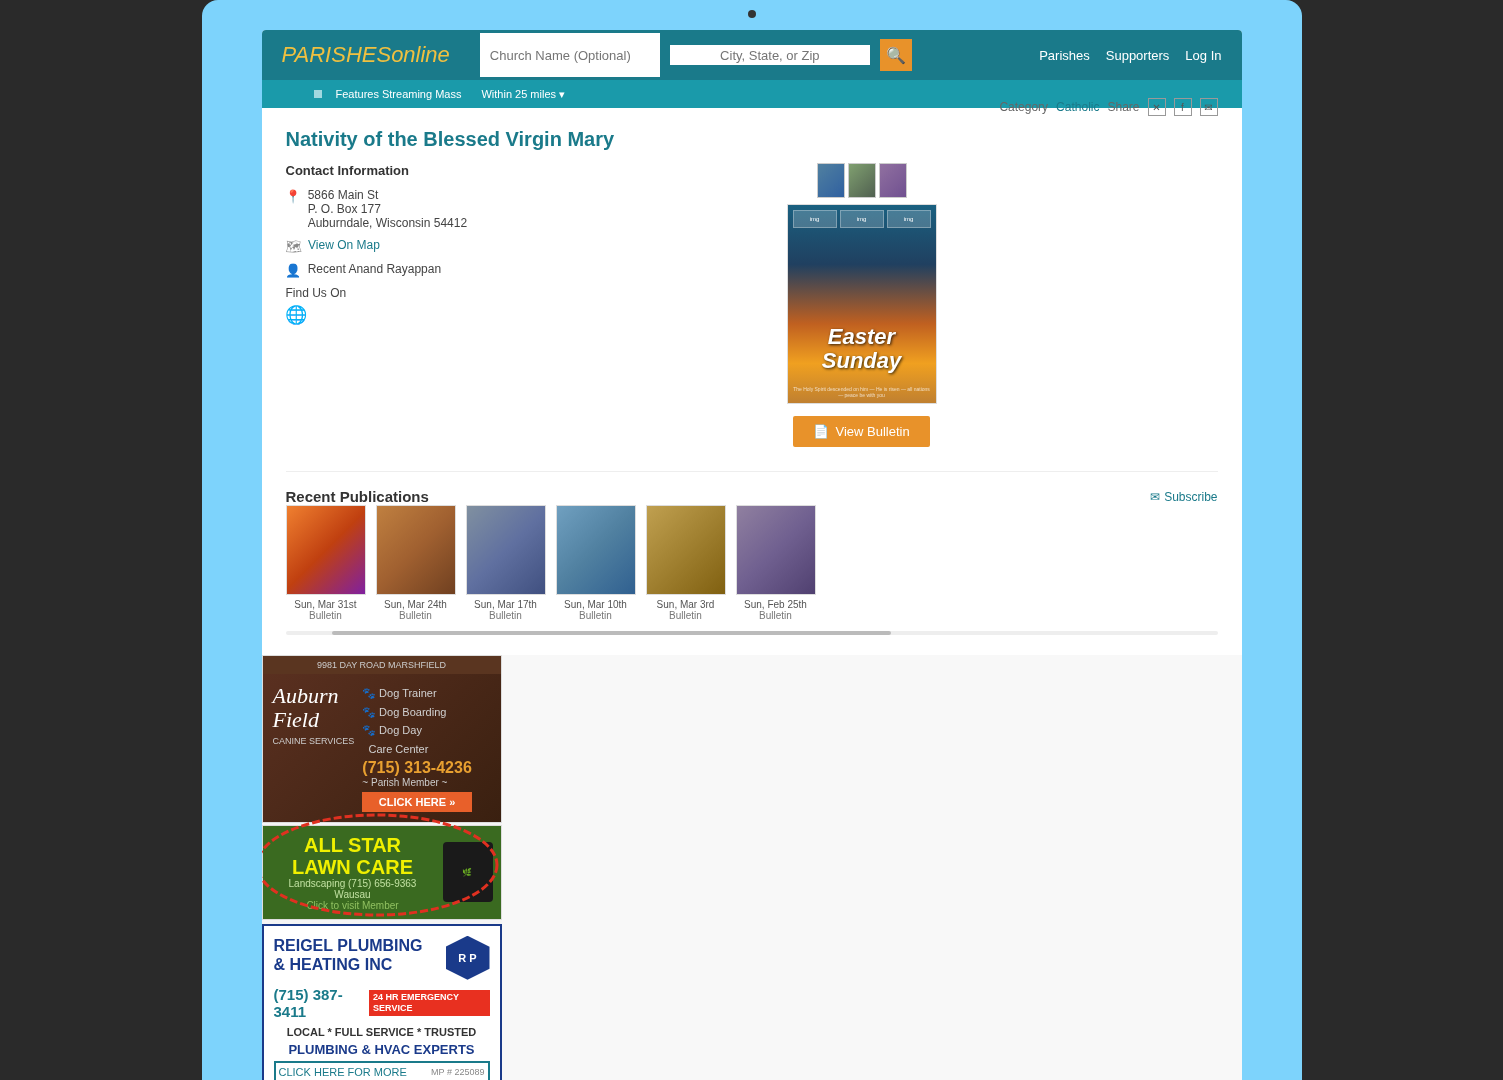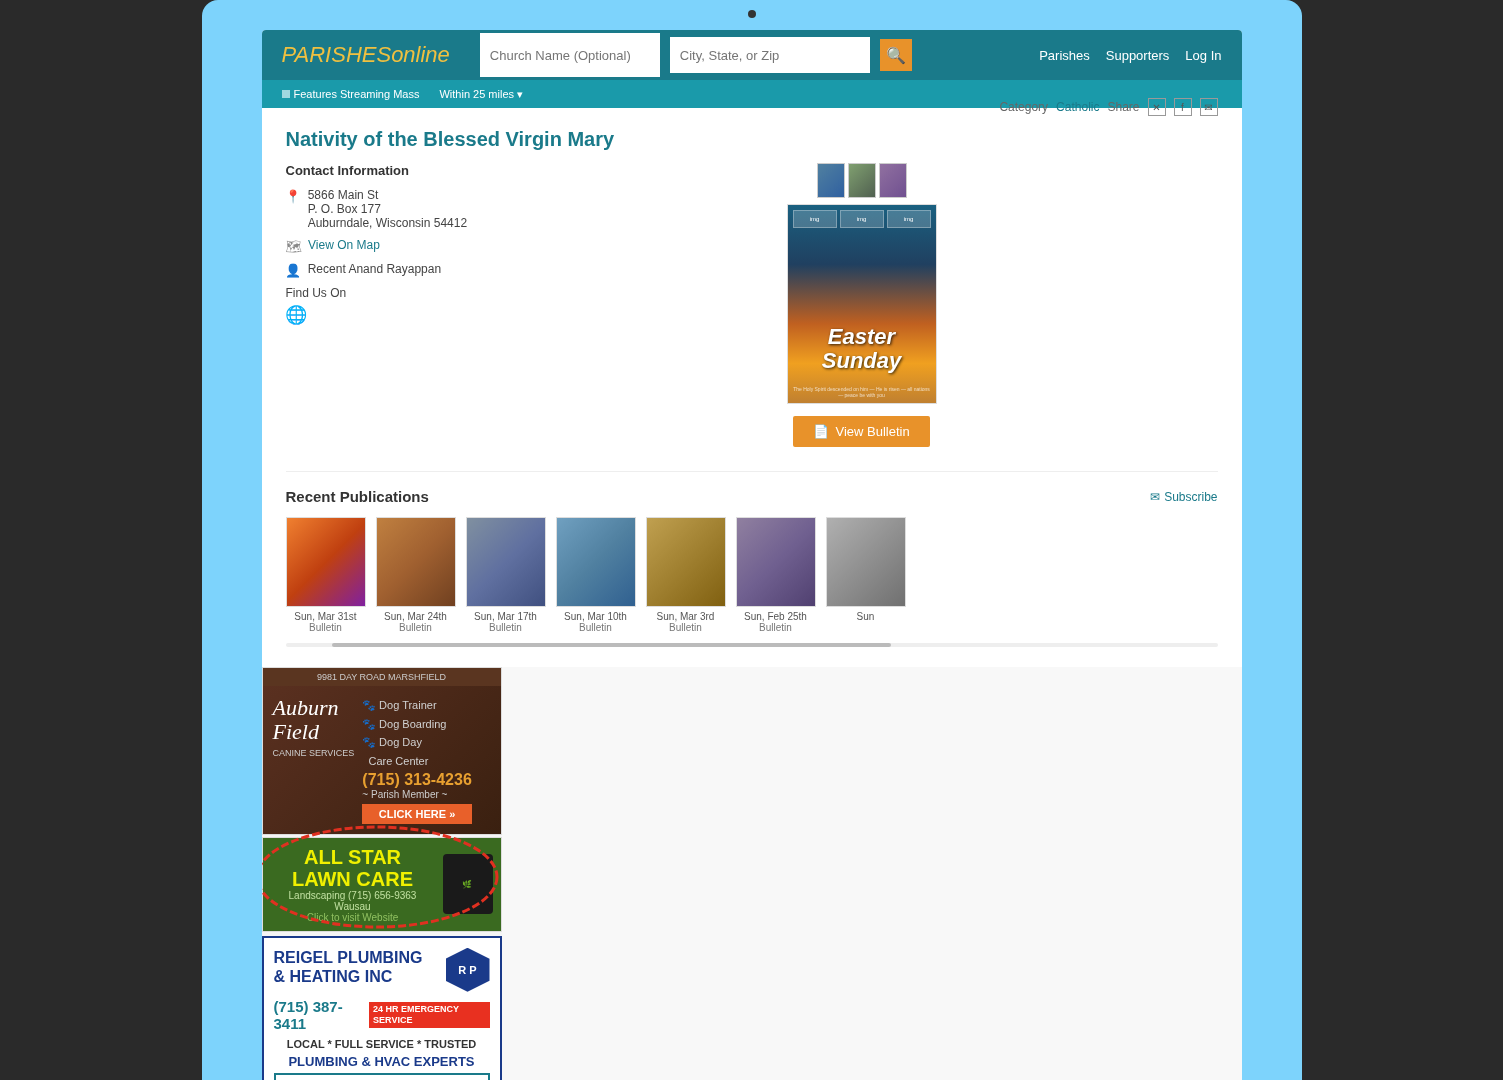--- a/index.html
+++ b/index.html
@@ -75,21 +75,22 @@
       height: 44px;
     }
 
     .search-location {
       background: #fff;
       border: none;
       padding: 6px 10px;
       font-size: 13px;
       color: #555;
       width: 200px;
-      height: 36px;
+      height: 20px;
+      text-align: center;
     }
 
     .search-btn {
       background: #e8922a;
       border: none;
       color: #fff;
       width: 32px;
       height: 32px;
       cursor: pointer;
       font-size: 16px;
@@ -119,21 +120,22 @@
       padding: 4px 20px;
       gap: 20px;
       height: 28px;
     }
 
     .sub-bar-item {
       color: #fff;
       font-size: 11px;
       display: flex;
       align-items: center;
-      gap: 4px;
+      gap: 14px;
+      margin-left: 32px;
     }
 
     .sub-bar-item .dot {
       width: 8px; height: 8px;
       background: #a0d8e0;
       display: inline-block;
     }
 
     .dropdown-label {
       color: #fff;
@@ -329,21 +331,20 @@
     .publications-section {
       margin-top: 24px;
       border-top: 1px solid #eee;
       padding-top: 16px;
     }
 
     .publications-header {
       display: flex;
       justify-content: space-between;
       align-items: center;
-      margin-bottom: 12px;
     }
 
     .publications-title {
       font-size: 15px;
       font-weight: bold;
       color: #333;
     }
 
     .subscribe-btn {
       display: flex;
@@ -709,25 +710,20 @@
               <div class="pub-item">
                 <div class="pub-thumb pub-thumb-5"></div>
                 <div class="pub-date">Sun, Mar 3rd</div>
                 <div class="pub-label">Bulletin</div>
               </div>
               <div class="pub-item">
                 <div class="pub-thumb pub-thumb-6"></div>
                 <div class="pub-date">Sun, Feb 25th</div>
                 <div class="pub-label">Bulletin</div>
               </div>
-              <div class="pub-item">
-                <div class="pub-thumb pub-thumb-7"></div>
-                <div class="pub-date">Sun</div>
-                <div class="pub-label"></div>
-              </div>
             </div>
             <div class="scrollbar-track">
               <div class="scrollbar-thumb"></div>
             </div>
           </div>
 
         </div>
 
         <div class="right-ads">
 
@@ -752,21 +748,21 @@
             </div>
           </div>
 
           <div style="position:relative;margin-bottom:2px;">
             <div class="ad-box ad-lawn">
               <div style="display:flex;align-items:center;gap:8px;">
                 <div style="flex:1;">
                   <div class="ad-lawn-title">ALL STAR</div>
                   <div class="ad-lawn-title">LAWN CARE</div>
                   <div class="ad-lawn-sub">Landscaping  (715) 656-9363  Wausau</div>
-                  <div class="ad-lawn-bottom">Click to visit Website</div>
+                  <div class="ad-lawn-bottom">Click to visit Member</div>
                 </div>
                 <div style="width:50px;height:60px;background:#1a1a1a;border-radius:4px;overflow:hidden;display:flex;align-items:center;justify-content:center;font-size:8px;color:#666;">🌿</div>
               </div>
             </div>
 
             <svg style="position:absolute;top:-15px;left:-15px;width:270px;height:120px;pointer-events:none;">
               <ellipse cx="130" cy="55" rx="120" ry="50" fill="none" stroke="#e03020" stroke-width="3" stroke-dasharray="8,3"></ellipse>
             </svg>
           </div>
 

